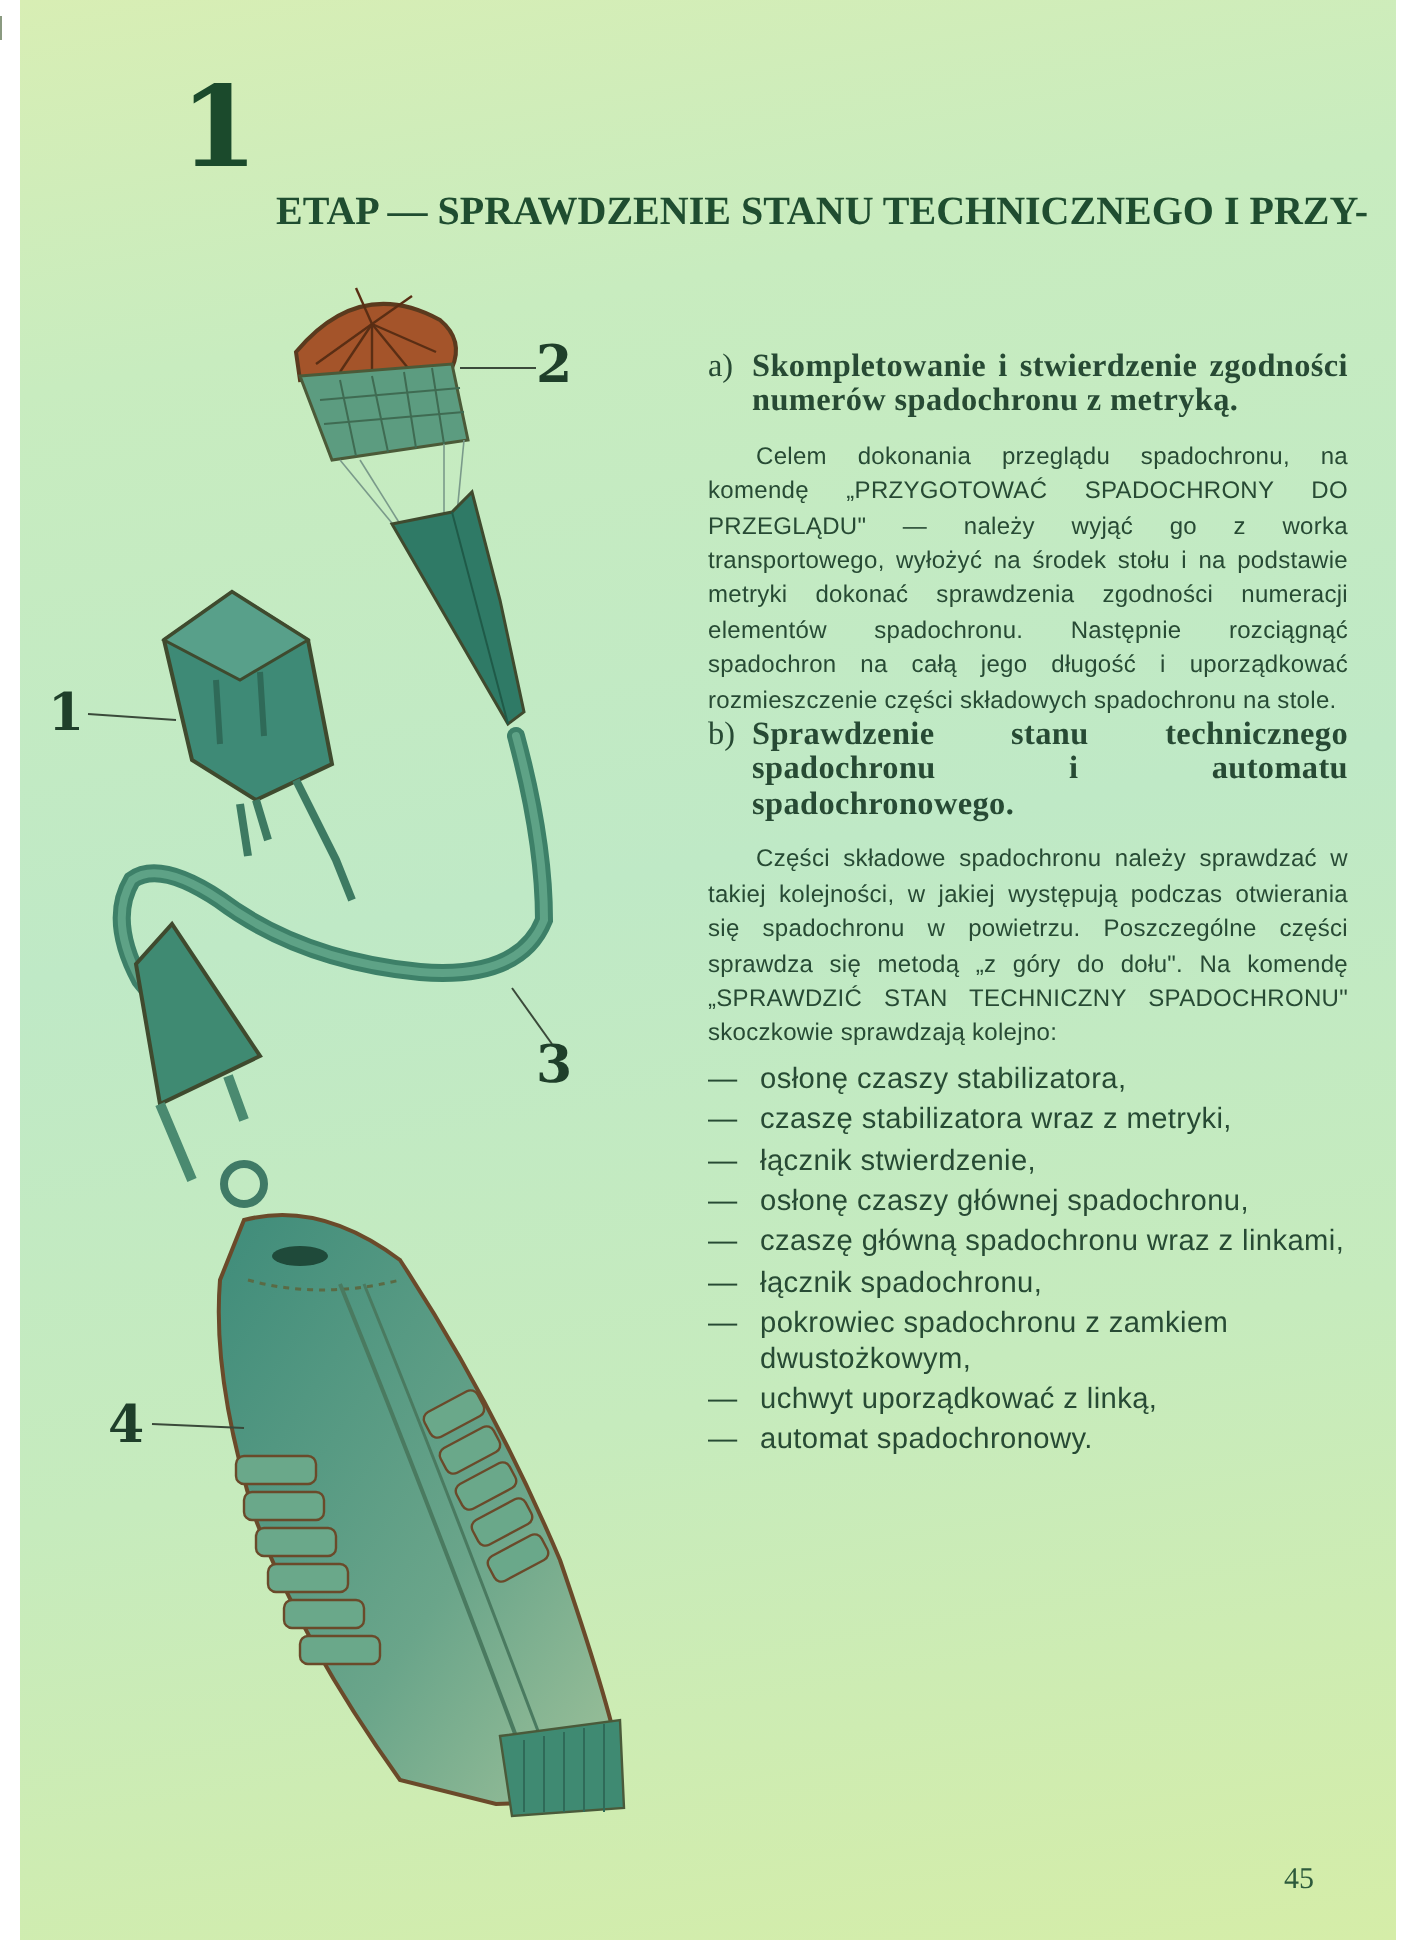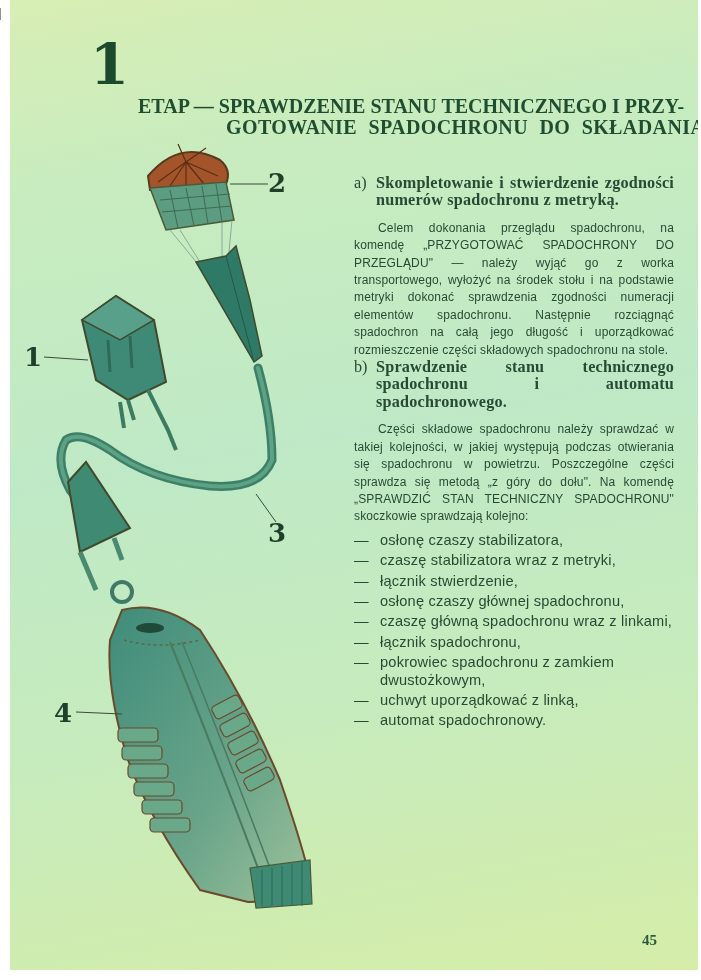--- a/index.html
+++ b/index.html
@@ -42,40 +42,39 @@
     letter-spacing: 0.15px;
   }
   .para.gap { margin-bottom: 8px; }
   .list { list-style: none; margin: 6px 0 0 0; padding: 0;
     font-family: "Liberation Sans", sans-serif; font-size: 14.6px; line-height: 17.4px; }
   .list li { display: flex; margin-bottom: 3px; }
   .list li .dash { width: 26px; flex: none; }
   .list li .txt { flex: 1; letter-spacing: 0.2px; }
   .page-num {
     position: absolute; left: 632px; top: 932px;
-    font-family: "Liberation Serif", serif; font-weight: bold; font-size: 15px; color: #2d5a3c;
+    font-family: "Liberation Serif", serif; font-weight: normal; font-size: 15px; color: #2d5a3c;
   }
   .illus { position: absolute; left: 0; top: 0; }
   .callout {
     position: absolute; font-family: "DejaVu Serif", serif; font-weight: bold;
     font-size: 26px; color: #1f3f2a; line-height: 26px;
   }
   .tick { position: absolute; left: 0; top: 8px; width: 1px; height: 12px; background:#8a9a80; }
 </style>
 </head>
 <body>
 
 <div class="tick"></div>
 
 <div class="page">
 
   <div class="big-num">1</div>
   <div class="heading">
     <span class="l1">ETAP — SPRAWDZENIE STANU TECHNICZNEGO I PRZY-</span>
-    <span class="l2">GOTOWANIE SPADOCHRONU DO SKŁADANIA</span>
   </div>
 
   <svg class="illus" width="340" height="970" viewBox="0 0 340 970">
     <defs>
       <linearGradient id="packG" x1="0" y1="0" x2="1" y2="1">
         <stop offset="0" stop-color="#3f8c7a"></stop>
         <stop offset="0.6" stop-color="#6aa58a"></stop>
         <stop offset="1" stop-color="#9fc29a"></stop>
       </linearGradient>
     </defs>

